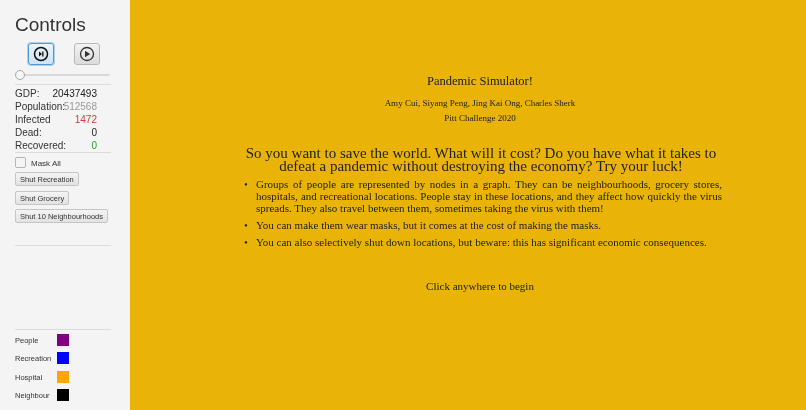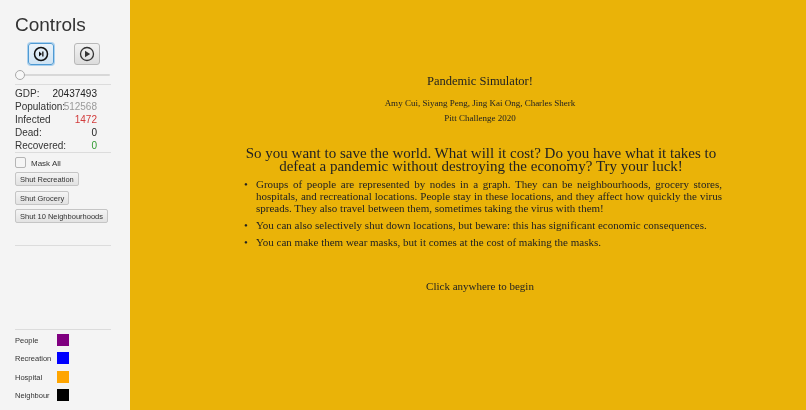--- a/index.html
+++ b/index.html
@@ -112,17 +112,17 @@
   </div>
 </div>
 
 <div class="main">
   <div class="h1">Pandemic Simulator!</div>
   <div class="authors">Amy Cui, Siyang Peng, Jing Kai Ong, Charles Sherk</div>
   <div class="challenge">Pitt Challenge 2020</div>
   <div class="intro">So you want to save the world. What will it cost? Do you have what it takes to defeat a pandemic without destroying the economy? Try your luck!</div>
   <div class="bullets">
     <div class="bullet">Groups of people are represented by nodes in a graph. They can be neighbourhoods, grocery stores, hospitals, and recreational locations. People stay in these locations, and they affect how quickly the virus spreads. They also travel between them, sometimes taking the virus with them!</div>
+    <div class="bullet">You can make them wear masks, but it comes at the cost of making the masks.</div>
     <div class="bullet">You can also selectively shut down locations, but beware: this has significant economic consequences.</div>
-    <div class="bullet">You can make them wear masks, but it comes at the cost of making the masks.</div>
   </div>
   <div class="click">Click anywhere to begin</div>
 </div>
 
 </body></html>

